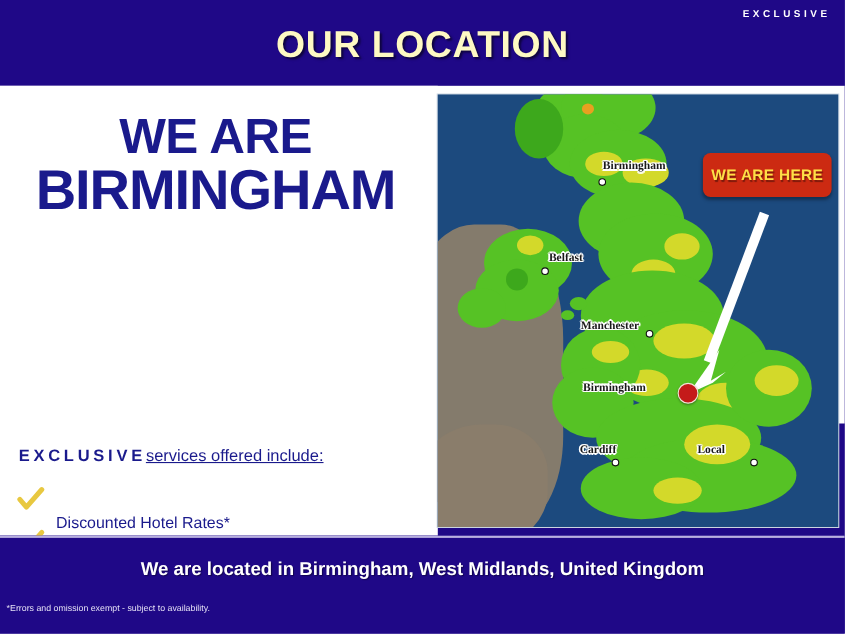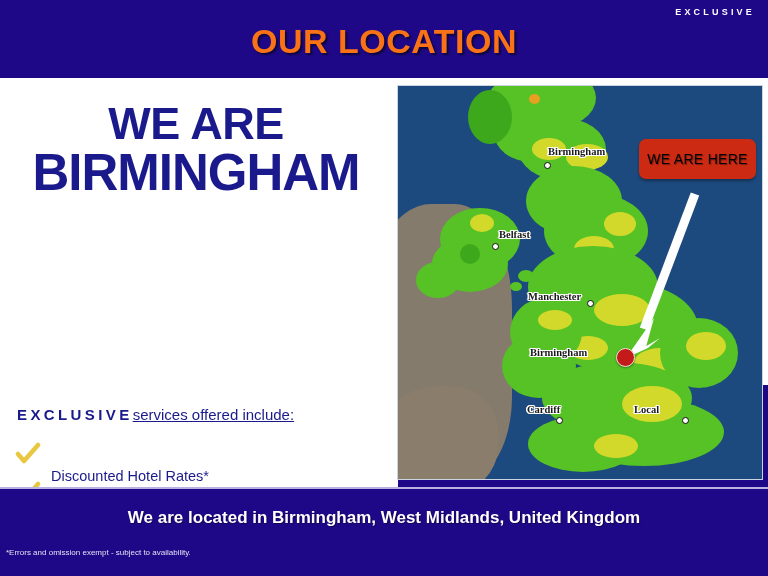--- a/index.html
+++ b/index.html
@@ -16,21 +16,21 @@
     background:#1f0887;
   }
   .brand-top {
     position:absolute; right:13px; top:7px;
     color:#ffffff; font-size:9px; font-weight:bold;
     letter-spacing:3.2px;
   }
   .page-title {
     position:absolute; left:0; top:22px; width:768px;
     text-align:center;
-    color:#f97316;
+    color:#fef9c3;
     font-size:34px; font-weight:bold;
     letter-spacing:0.5px;
     text-shadow:2px 2px 2px rgba(0,0,0,0.55);
   }
 
   
   .stage {
     position:absolute; left:0; top:78px; width:768px; height:307px;
     background:#ffffff;
   }
@@ -120,21 +120,21 @@
   }
 
   .here-badge {
     position:absolute; left:241px; top:53px;
     width:117px; height:40px;
     background:#cc2a12; border-radius:7px;
     display:flex; align-items:center; justify-content:center;
     box-shadow:0 2px 3px rgba(0,0,0,0.35);
   }
   .here-badge span {
-    color:#000000; font-size:14px; font-weight:normal; letter-spacing:0.3px;
+    color:#fde047; font-size:14px; font-weight:bold; letter-spacing:0.3px;
     text-shadow:1px 1px 1px rgba(0,0,0,0.4);
   }
 
   .arrow { position:absolute; left:0; top:0; width:364px; height:393px; }
 
   .here-dot {
     position:absolute; left:218px; top:262px;
     width:19px; height:19px; border-radius:50%;
     background:#c41a1a; border:1.5px solid #f2e7d8;
     box-shadow:0 1px 2px rgba(0,0,0,0.4);

